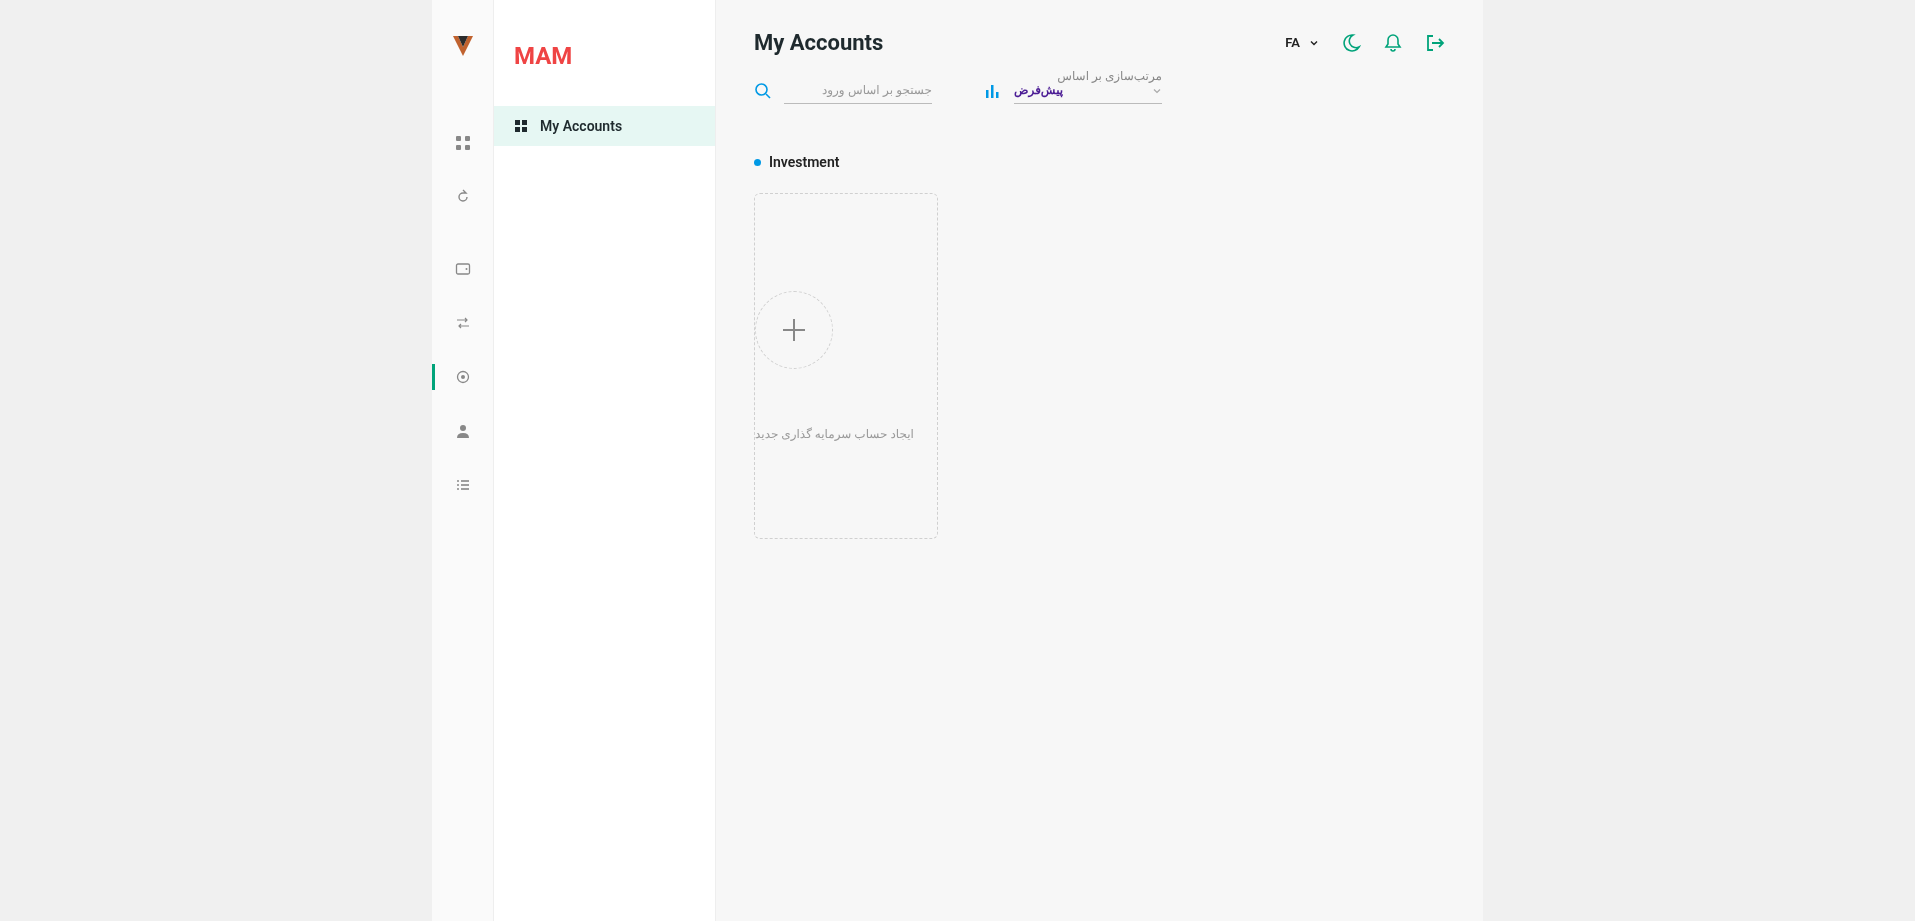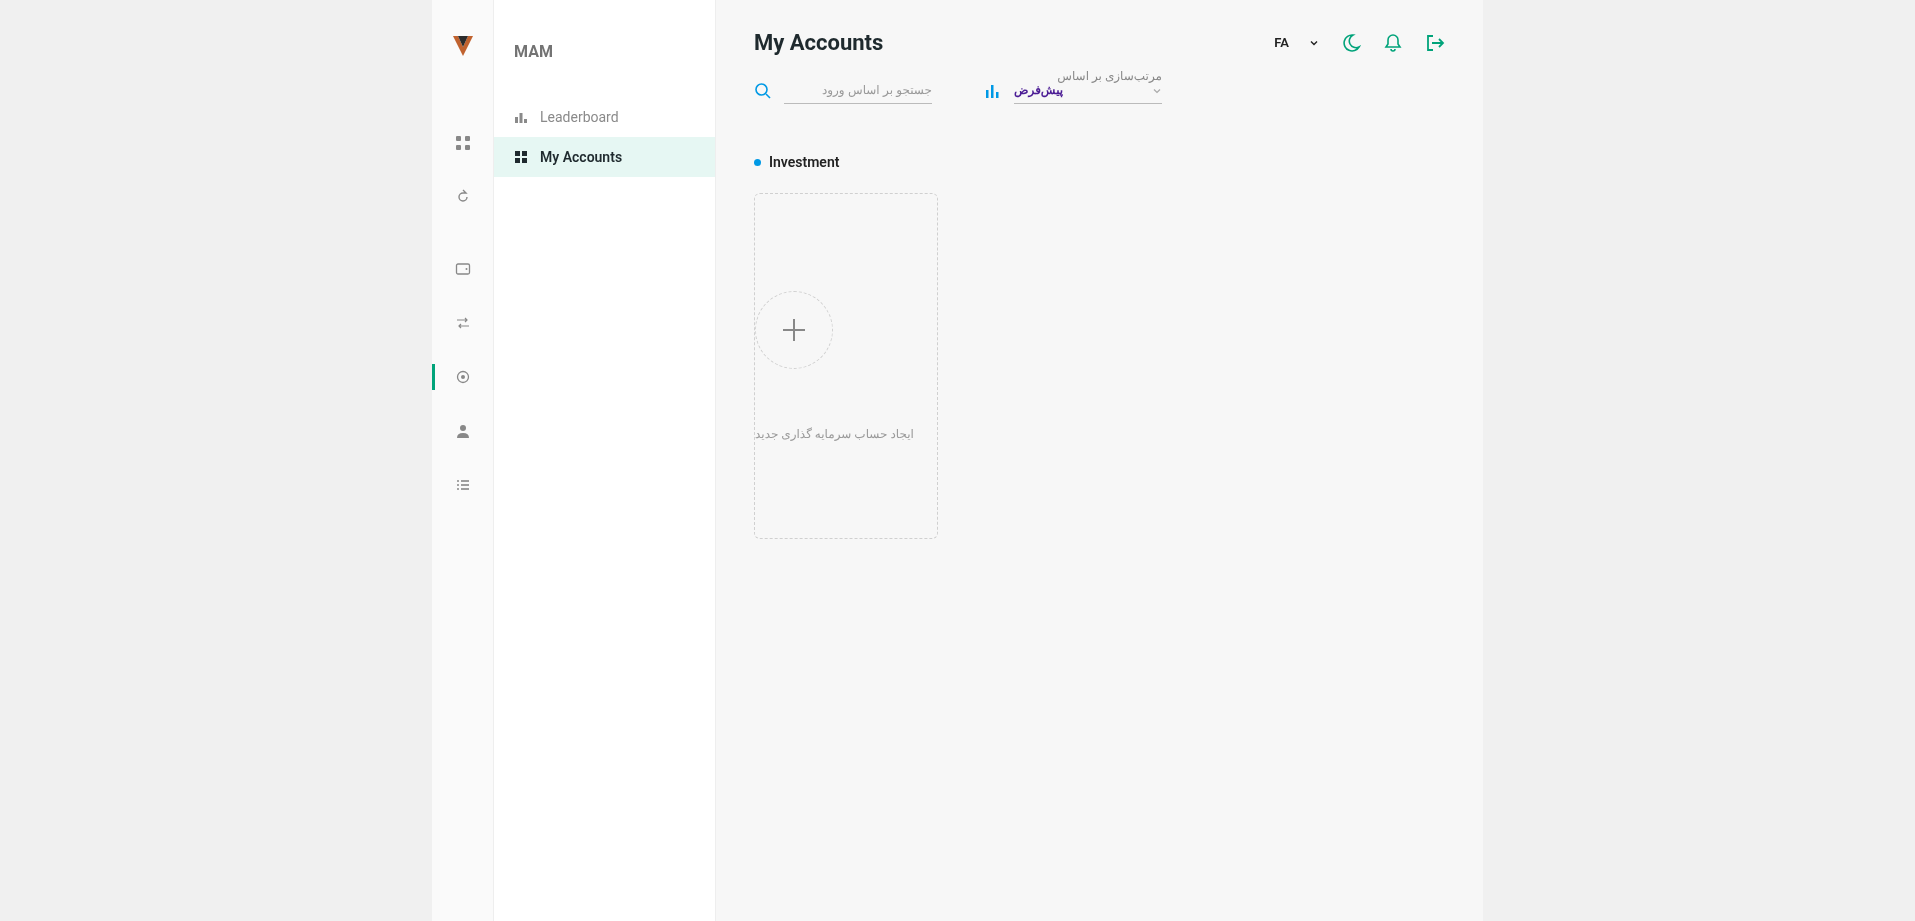--- a/index.html
+++ b/index.html
@@ -51,24 +51,24 @@
   .rail-spacer-sm { height: 18px; }
 
   
   .side-panel {
     width: 222px;
     background: #fff;
     border-right: 1px solid #eee;
     padding-top: 34px;
   }
   .side-title {
-    font-size: 16px;
+    font-size: 24px;
     font-weight: 700;
     padding: 8px 20px 36px 20px;
-    color: #737373;
+    color: #ef4444;
   }
   .side-item {
     display: flex;
     align-items: center;
     gap: 12px;
     padding: 12px 20px;
     font-size: 14px;
     color: #8a8a8a;
     cursor: pointer;
   }
@@ -99,21 +99,21 @@
   }
   .top-actions {
     display: flex;
     align-items: center;
     gap: 22px;
   }
   .lang {
     font-size: 13px;
     font-weight: 600;
     color: #222;
-    display: flex; align-items: center; gap: 20px;
+    display: flex; align-items: center; gap: 9px;
     cursor: pointer;
   }
   .lang svg { width: 10px; height: 10px; }
   .top-icon {
     width: 20px; height: 20px;
     color: #00a37a;
     cursor: pointer;
   }
 
   .filters {
@@ -278,28 +278,20 @@
           <rect x="6" y="7.2" width="8" height="1.6" fill="currentColor"></rect>
           <circle cx="3" cy="12" r="1" fill="currentColor"></circle>
           <rect x="6" y="11.2" width="8" height="1.6" fill="currentColor"></rect>
         </svg>
     </div>
   </nav>
 
   <aside class="side-panel">
     <div class="side-title">MAM</div>
 
-    <div class="side-item">
-      <svg viewBox="0 0 14 14">
-          <rect x="1" y="7" width="3" height="6" fill="currentColor"></rect>
-          <rect x="5.5" y="3" width="3" height="10" fill="currentColor"></rect>
-          <rect x="10" y="9" width="3" height="4" fill="currentColor"></rect>
-        </svg>
-      <span>Leaderboard</span>
-    </div>
     <div class="side-item active">
       <svg viewBox="0 0 14 14">
           <rect x="1" y="1" width="5" height="5" fill="currentColor"></rect>
           <rect x="8" y="1" width="5" height="5" fill="currentColor"></rect>
           <rect x="1" y="8" width="5" height="5" fill="currentColor"></rect>
           <rect x="8" y="8" width="5" height="5" fill="currentColor"></rect>
         </svg>
       <span>My Accounts</span>
     </div>
   </aside>

